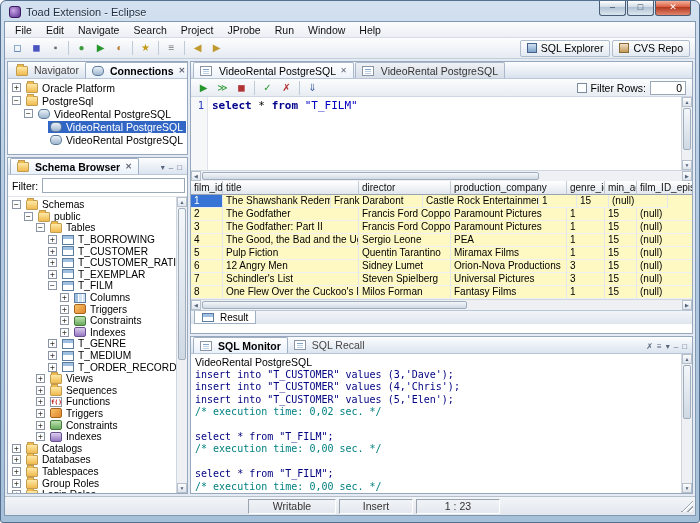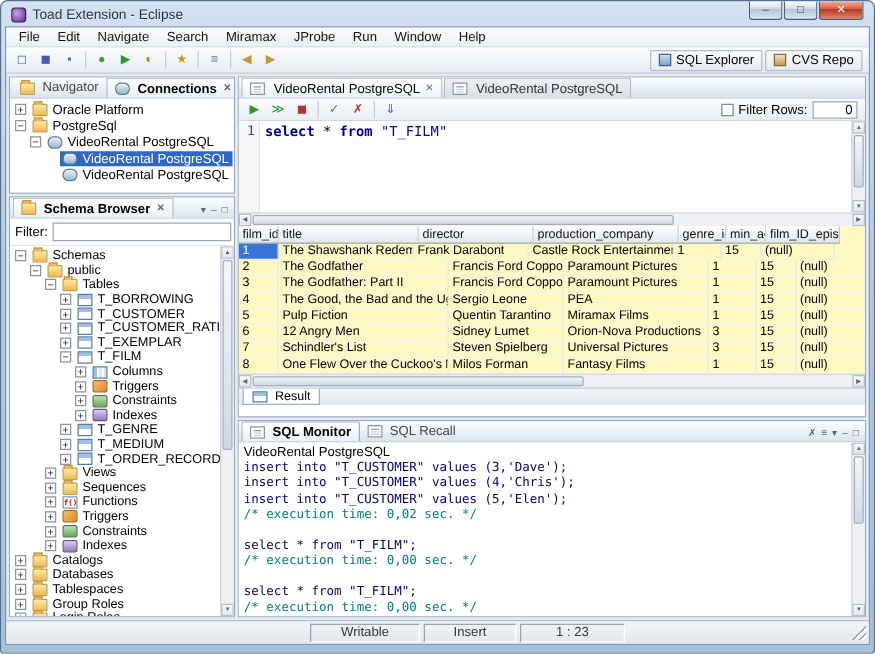--- a/index.html
+++ b/index.html
@@ -138,21 +138,21 @@
     <div class="win-btn"><span>□</span></div>
     <div class="win-btn close"><span>✕</span></div>
   </div>
 
   <div class="app-body">
     <div class="menubar">
         <span class="menu-item">File</span>
         <span class="menu-item">Edit</span>
         <span class="menu-item">Navigate</span>
         <span class="menu-item">Search</span>
-        <span class="menu-item">Miramax</span>
+        <span class="menu-item">Project</span>
         <span class="menu-item">JProbe</span>
         <span class="menu-item">Run</span>
         <span class="menu-item">Window</span>
         <span class="menu-item">Help</span>
       </div>
 
     <div class="toolbar">
       <span id="toolbar-icons" style="display:flex;align-items:center;">
           <span class="tbtn">
             <span class="tglyph tg-new">◻</span>
@@ -529,21 +529,21 @@
             <div class="sb-btn">◀</div>
             <div class="sb-track">
                 <div class="sb-thumb h" style="width:70%;"></div>
               </div>
             <div class="sb-btn">▶</div>
           </div>
 
           <div id="grid">
               <div class="grow">
                 <div class="gcell ghead" style="width: 32px;">film_id</div>
-                <div class="gcell ghead" style="width: 112px;">title</div>
+                <div class="gcell ghead" style="width: 136px;">title</div>
                 <div class="gcell ghead" style="width: 92px;">director</div>
                 <div class="gcell ghead" style="width: 116px;">production_company</div>
                 <div class="gcell ghead" style="width: 38px;">genre_id</div>
                 <div class="gcell ghead" style="width: 32px;">min_age</div>
                 <div class="gcell ghead" style="width: 59px;">film_ID_episodes</div>
               </div>
               <div class="grow">
                 <div class="gcell selcell" style="width: 32px;">1</div>
                 <div class="gcell" style="width: 108px;">The Shawshank Redemption</div>
                 <div class="gcell" style="width: 92px;">Frank Darabont</div>

